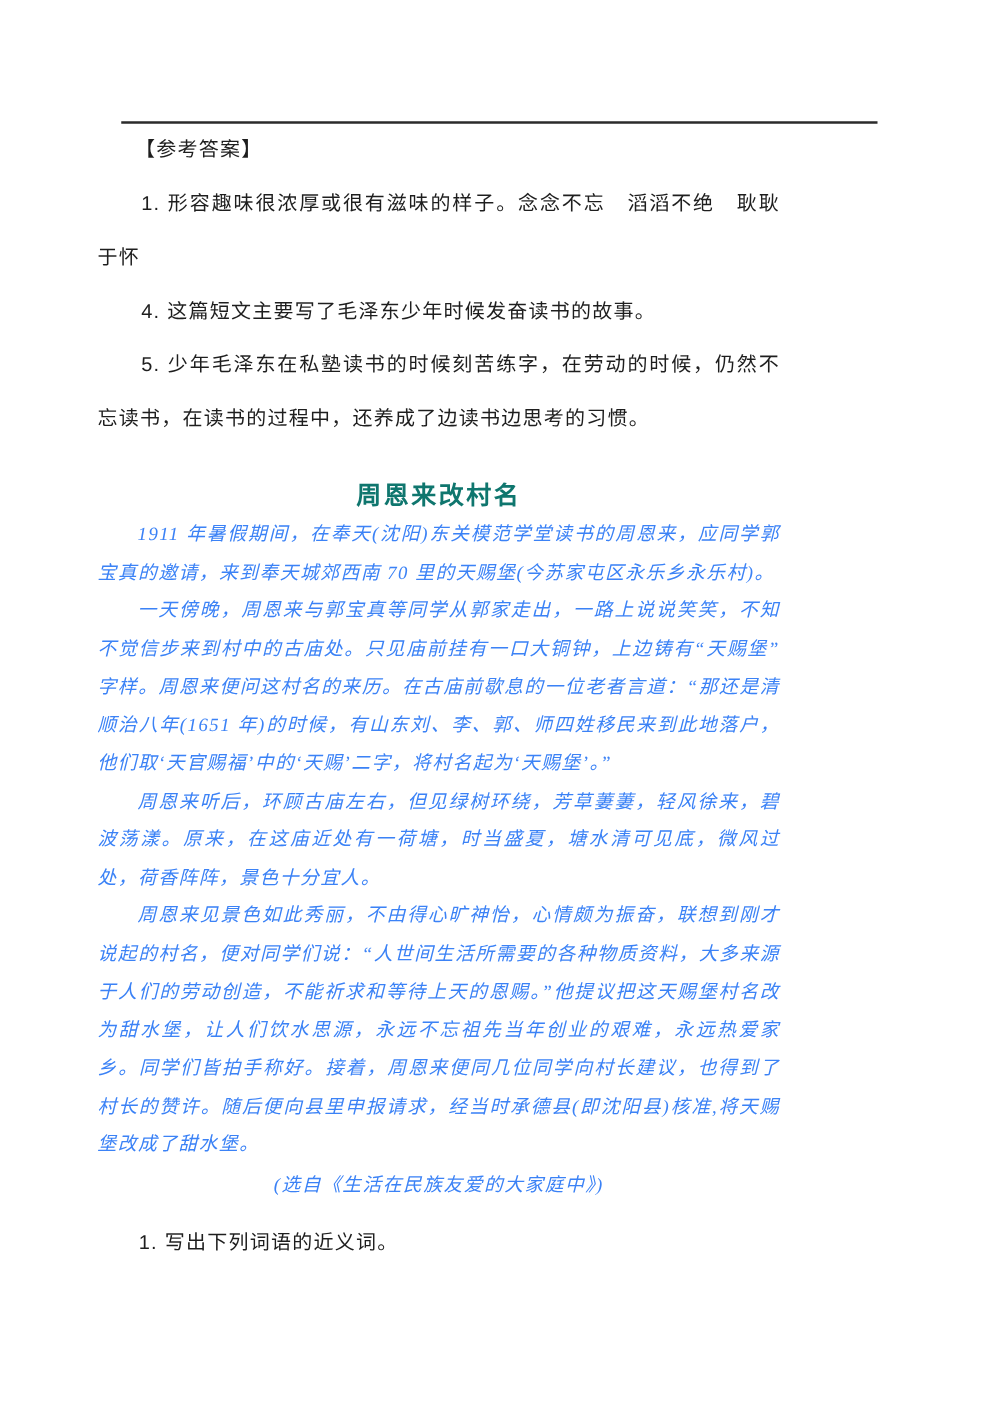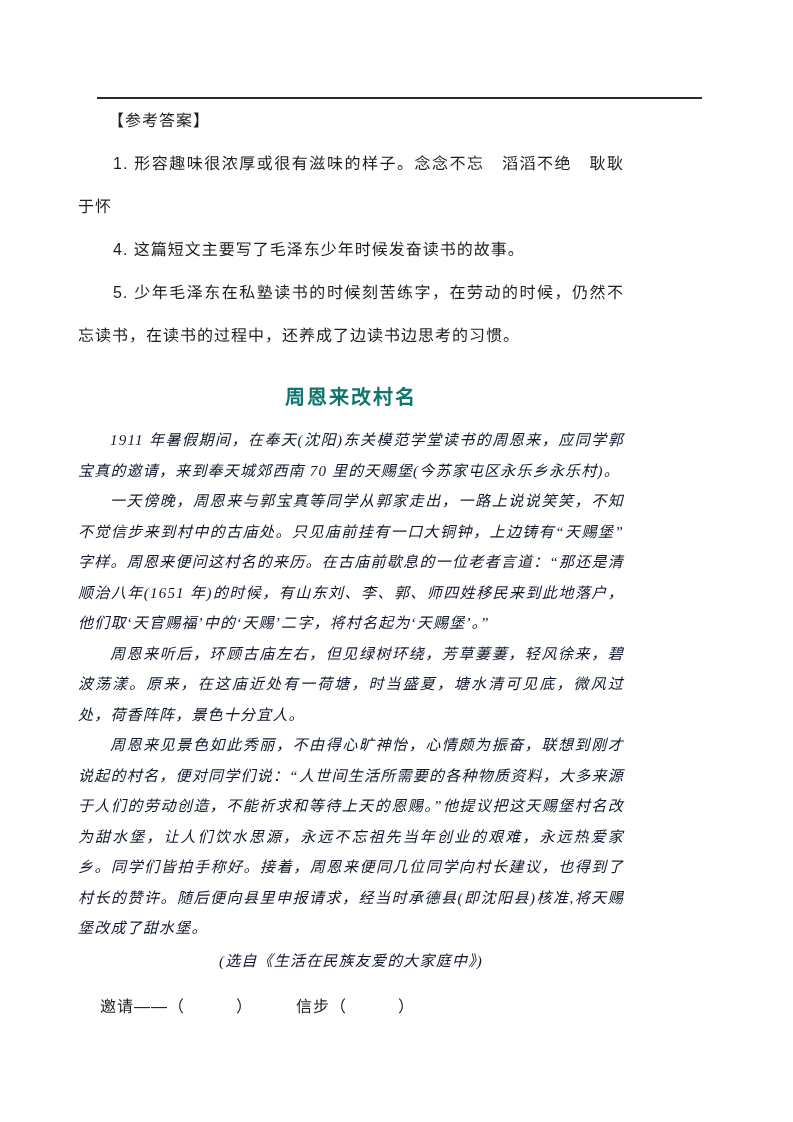--- a/index.html
+++ b/index.html
@@ -40,27 +40,27 @@
     margin: 26px 0 0 0;
     font-size: 20px;
     line-height: 28px;
     font-weight: 700;
     text-align: center;
     letter-spacing: 2px;
     color: #0f766e;
     font-family: "Liberation Sans", sans-serif;
   }
   .story {
-    margin-top: 14px;
+    margin-top: 2px;
     font-size: 15px;
     line-height: 30.5px;
     letter-spacing: 1.2px;
     font-style: italic;
     font-family: "Liberation Serif", serif;
-    color: #0f172a;
+    color: #3b82f6;
   }
   .story p {
     margin: 0;
     text-indent: 32px;
     text-align: justify;
   }
   .story .source {
     text-align: center;
     text-indent: 0;
     margin-top: 2px;
@@ -93,16 +93,16 @@
 
   <section class="story">
     <p>1911 年暑假期间，在奉天(沈阳)东关模范学堂读书的周恩来，应同学郭宝真的邀请，来到奉天城郊西南 70 里的天赐堡(今苏家屯区永乐乡永乐村)。</p>
     <p>一天傍晚，周恩来与郭宝真等同学从郭家走出，一路上说说笑笑，不知不觉信步来到村中的古庙处。只见庙前挂有一口大铜钟，上边铸有“天赐堡”字样。周恩来便问这村名的来历。在古庙前歇息的一位老者言道：“那还是清顺治八年(1651 年)的时候，有山东刘、李、郭、师四姓移民来到此地落户，他们取‘天官赐福’中的‘天赐’二字，将村名起为‘天赐堡’。”</p>
     <p>周恩来听后，环顾古庙左右，但见绿树环绕，芳草萋萋，轻风徐来，碧波荡漾。原来，在这庙近处有一荷塘，时当盛夏，塘水清可见底，微风过处，荷香阵阵，景色十分宜人。</p>
     <p>周恩来见景色如此秀丽，不由得心旷神怡，心情颇为振奋，联想到刚才说起的村名，便对同学们说：“人世间生活所需要的各种物质资料，大多来源于人们的劳动创造，不能祈求和等待上天的恩赐。”他提议把这天赐堡村名改为甜水堡，让人们饮水思源，永远不忘祖先当年创业的艰难，永远热爱家乡。同学们皆拍手称好。接着，周恩来便同几位同学向村长建议，也得到了村长的赞许。随后便向县里申报请求，经当时承德县(即沈阳县)核准,将天赐堡改成了甜水堡。</p>
     <p class="source">(选自《生活在民族友爱的大家庭中》)</p>
   </section>
 
   <section class="questions">
-    <p class="q-line">邀请——（　　　）　　　信步（　　　）</p>
+    <p class="q-item">1. 写出下列词语的近义词。</p>
   </section>
 
 </div>
 
 </body></html>

